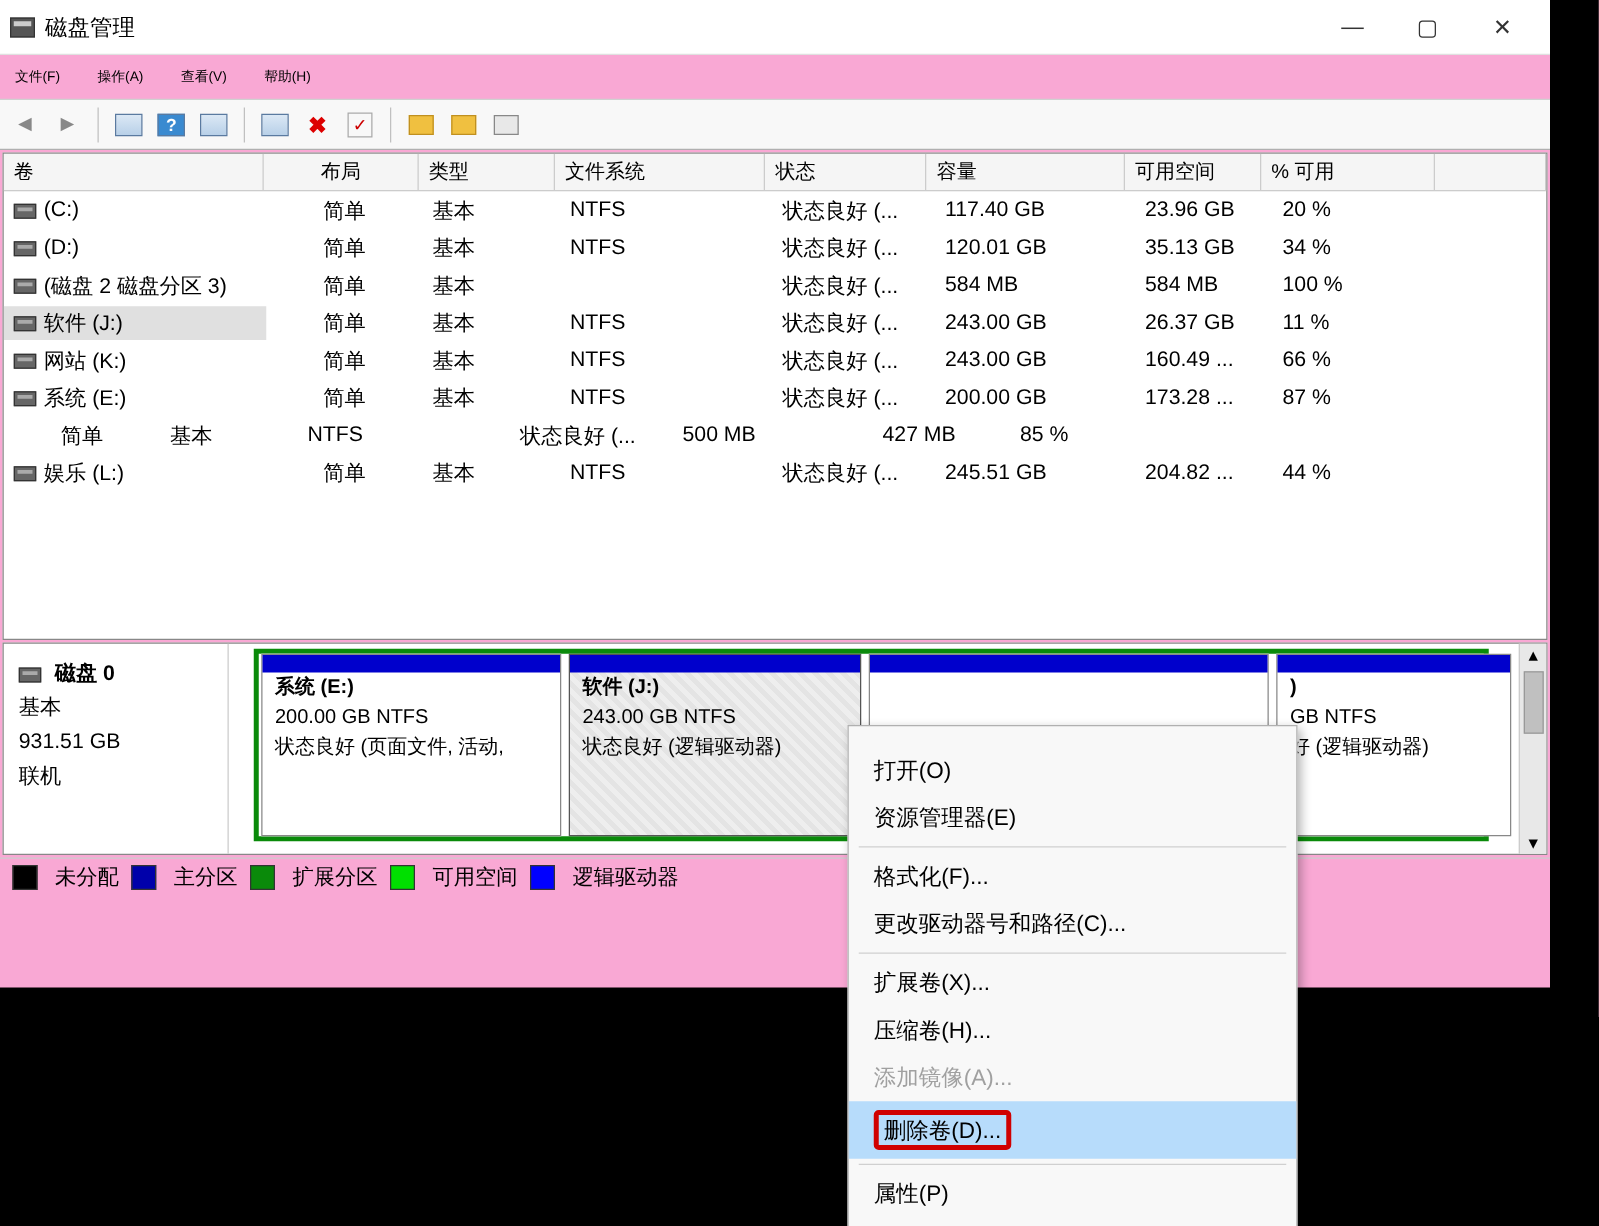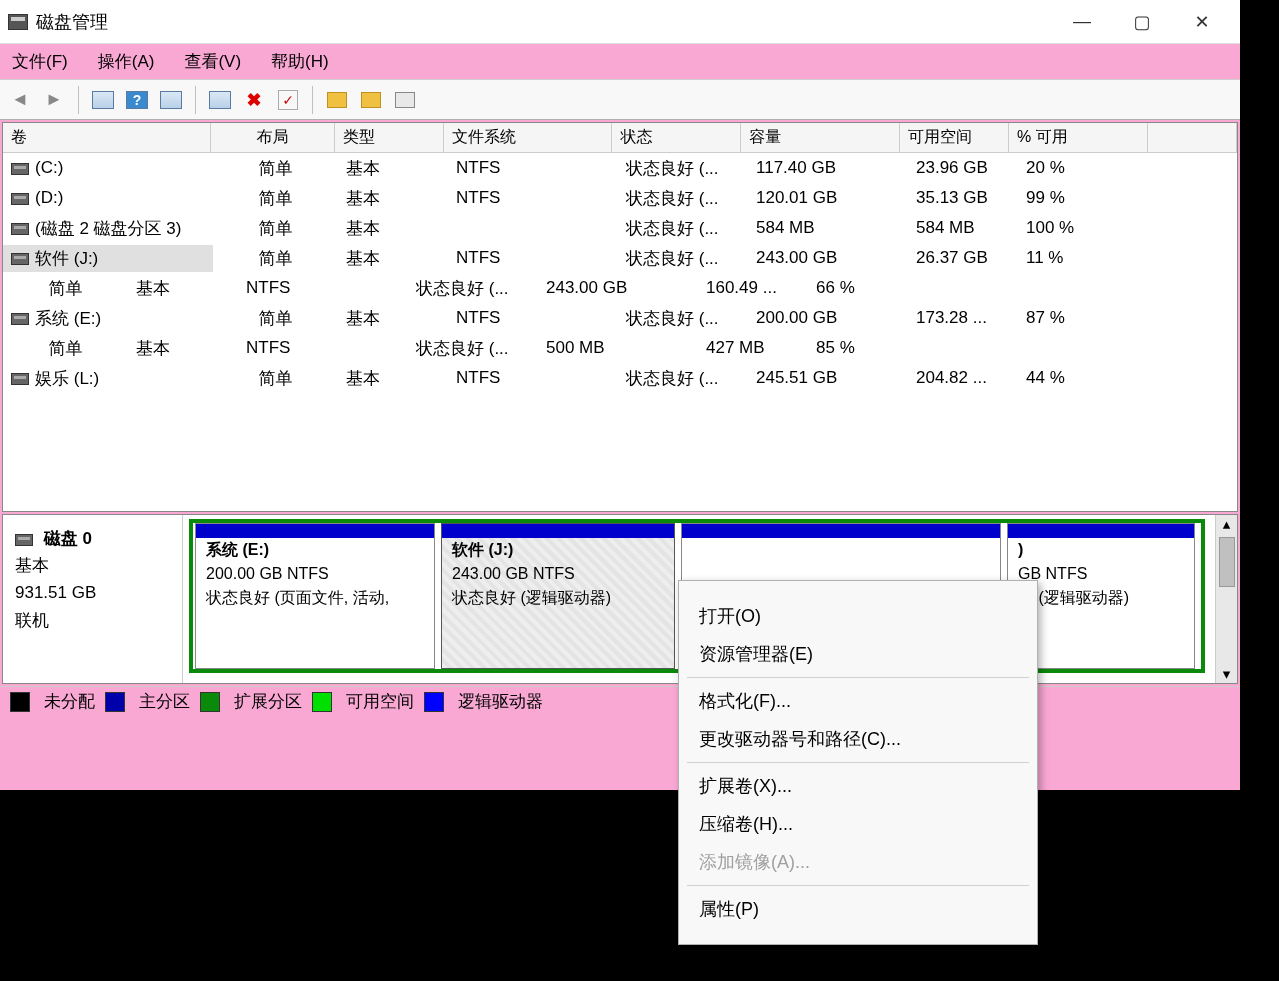--- a/index.html
+++ b/index.html
@@ -4,21 +4,21 @@
 <style>
 * { box-sizing: border-box; margin: 0; padding: 0; font-family: "Microsoft YaHei", "Segoe UI", sans-serif; }
 body { background: #000; width: 1279px; height: 981px; overflow: hidden; font-size: 15px; }
 .window { background: #f9a8d4; width: 1240px; height: 790px; position: relative; }
 .titlebar { height: 44px; display: flex; align-items: center; padding: 0 8px; background: #fff; border-bottom: 1px solid #e0e0e0; }
 .titlebar-icon { width: 20px; height: 16px; background: #555; margin-right: 8px; border: 1px solid #333; position: relative; }
 .titlebar-icon::after { content:""; position:absolute; left:2px; top:2px; right:2px; height:4px; background:#ccc; }
 .titlebar-title { font-size: 18px; flex: 1; }
 .win-controls { display: flex; }
 .win-btn { width: 60px; height: 44px; display: flex; align-items: center; justify-content: center; font-size: 18px; color: #333; }
-.menubar { height: 36px; display: flex; align-items: center; padding: 0 6px; gap: 18px; font-size: 17px; border-bottom: 1px solid #d0d0d0; }
+.menubar { height: 36px; display: flex; align-items: center; padding: 0 6px; gap: 18px; font-size: 11px; border-bottom: 1px solid #d0d0d0; }
 .menubar span { padding: 4px 6px; }
 .toolbar { height: 40px; display: flex; align-items: center; padding: 0 6px; gap: 6px; border-bottom: 1px solid #b0b0b0; background: #f8f8f8; }
 .tool-sep { width: 1px; height: 28px; background: #c0c0c0; margin: 0 4px; }
 .tool-btn { width: 28px; height: 28px; display: flex; align-items: center; justify-content: center; font-size: 18px; border: 1px solid transparent; }
 .arrow-left::before { content:"◄"; color:#888; }
 .arrow-right::before { content:"►"; color:#888; }
 .icon-box { width:22px; height:18px; border:1px solid #5a7aa0; background:linear-gradient(#dbe8f5,#b8d0e8); position:relative; }
 .icon-box.help { background:#3a8ad0; color:#fff; font-weight:bold; display:flex; align-items:center; justify-content:center; font-size:14px; }
 .icon-box.help::after { content:"?"; }
 .icon-x::before { content:"✖"; color:#d00; font-weight:bold; }
@@ -31,21 +31,21 @@
 .th { padding: 4px 8px; border-right: 1px solid #ccc; white-space: nowrap; overflow: hidden; }
 .tbody { }
 .tr { display: flex; height: 30px; align-items: center; font-size: 17px; }
 .td { padding: 2px 8px; white-space: nowrap; overflow: hidden; }
 .tr.selected .td:first-child { background:#e0e0e0; }
 .disk-icon { display:inline-block; width:18px; height:12px; background:#666; border:1px solid #333; margin-right:6px; vertical-align:middle; position:relative; }
 .disk-icon::after { content:""; position:absolute; left:2px; right:2px; top:2px; height:3px; background:#aaa; }
 .c0 { width: 210px; } .c1 { width: 125px; text-align: center; } .c2 { width: 110px; } .c3 { width: 170px; }
 .c4 { width: 130px; } .c5 { width: 160px; } .c6 { width: 110px; } .c7 { width: 140px; } .c8 { width: 90px; }
 
-.lower { height: 170px; margin: 2px; border: 1px solid #888; display: flex; position: relative; background:#fff; }
+.lower { height: 170px; margin: 2px; border: 1px solid #888; display: flex; position: relative; background:#fff;gap:14px; }
 .disk-label { width: 180px; padding: 10px 12px; font-size: 17px; line-height: 1.6; border-right:1px solid #ccc; }
 .disk-label .dlabel { font-weight:bold; }
 .partitions { flex: 1; position: relative; padding: 4px 0 4px 0; }
 .ext-partition { position:absolute; left:6px; right:10px; top:4px; bottom:10px; border:4px solid #0a8a0a; }
 .part { position:absolute; top:8px; bottom:14px; border:1px solid #888; background:#fff; padding:14px 10px 6px 10px; font-size:16px; line-height:1.5; }
 .part .phead { position:absolute; top:0; left:0; right:0; height:14px; background:#0000cc; }
 .part.sel { background: repeating-linear-gradient(45deg,#eee,#eee 4px,#e4e4e4 4px,#e4e4e4 8px); border:1px solid #555; }
 .part .pname { font-weight:bold; }
 .scroll-side { width:22px; background:#e8e8e8; border-left:1px solid #ccc; display:flex; flex-direction:column; align-items:center; }
 .scroll-side .up::before{content:"▴";} .scroll-side .dn::before{content:"▾";}
@@ -140,21 +140,21 @@
           <div class="td c7">20 %</div>
         </div>
         <div class="tr">
           <div class="td c0"><span class="disk-icon"></span>(D:)</div>
           <div class="td c1">简单</div>
           <div class="td c2">基本</div>
           <div class="td c3">NTFS</div>
           <div class="td c4">状态良好 (...</div>
           <div class="td c5">120.01 GB</div>
           <div class="td c6">35.13 GB</div>
-          <div class="td c7">99 %</div>
+          <div class="td c7">34 %</div>
         </div>
         <div class="tr">
           <div class="td c0"><span class="disk-icon"></span>(磁盘 2 磁盘分区 3)</div>
           <div class="td c1">简单</div>
           <div class="td c2">基本</div>
           <div class="td c3"></div>
           <div class="td c4">状态良好 (...</div>
           <div class="td c5">584 MB</div>
           <div class="td c6">584 MB</div>
           <div class="td c7">100 %</div>
@@ -163,20 +163,21 @@
           <div class="td c0"><span class="disk-icon"></span>软件 (J:)</div>
           <div class="td c1">简单</div>
           <div class="td c2">基本</div>
           <div class="td c3">NTFS</div>
           <div class="td c4">状态良好 (...</div>
           <div class="td c5">243.00 GB</div>
           <div class="td c6">26.37 GB</div>
           <div class="td c7">11 %</div>
         </div>
         <div class="tr">
+          <div class="td c0"><span class="disk-icon"></span>网站 (K:)</div>
           <div class="td c1">简单</div>
           <div class="td c2">基本</div>
           <div class="td c3">NTFS</div>
           <div class="td c4">状态良好 (...</div>
           <div class="td c5">243.00 GB</div>
           <div class="td c6">160.49 ...</div>
           <div class="td c7">66 %</div>
         </div>
         <div class="tr">
           <div class="td c0"><span class="disk-icon"></span>系统 (E:)</div>
@@ -267,15 +268,16 @@
 <div class="context-menu">
   <div class="cm-item">打开(O)</div>
   <div class="cm-item">资源管理器(E)</div>
   <div class="cm-sep"></div>
   <div class="cm-item">格式化(F)...</div>
   <div class="cm-item">更改驱动器号和路径(C)...</div>
   <div class="cm-sep"></div>
   <div class="cm-item">扩展卷(X)...</div>
   <div class="cm-item">压缩卷(H)...</div>
   <div class="cm-item disabled">添加镜像(A)...</div>
+  <div class="cm-item highlight"><span class="redbox">删除卷(D)...</span></div>
   <div class="cm-sep"></div>
   <div class="cm-item">属性(P)</div>
 </div>
 
 </body></html>

